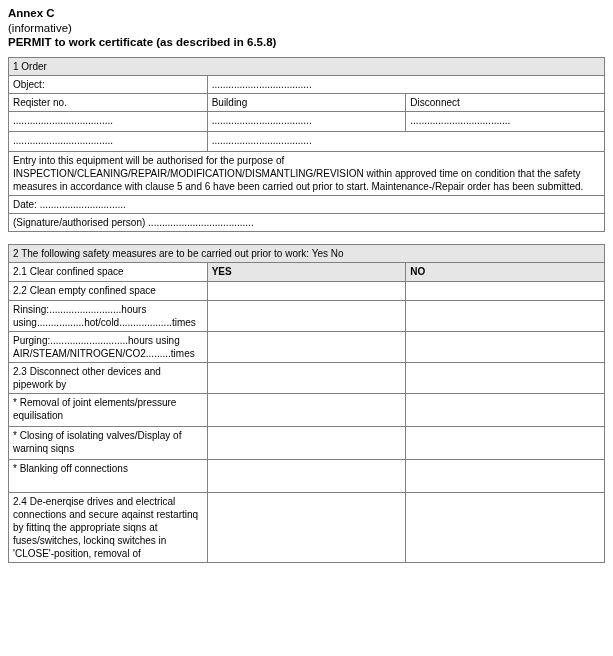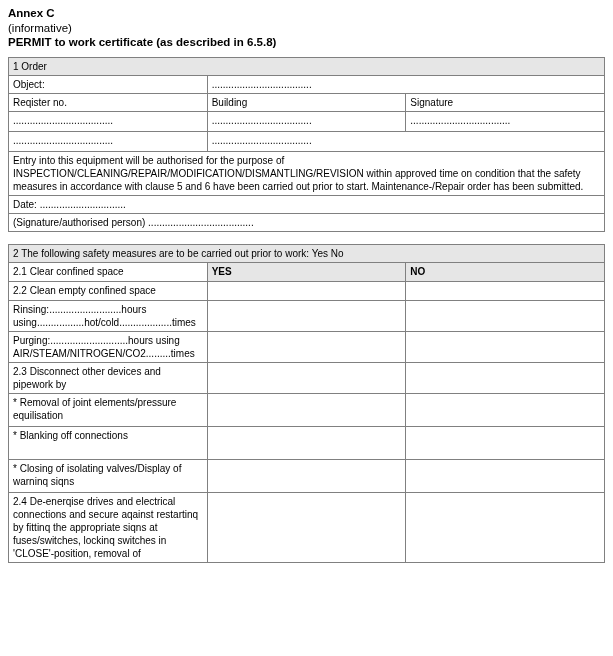--- a/index.html
+++ b/index.html
@@ -87,21 +87,21 @@
         <tr class="sec-head">
       <td colspan="3">1 Order</td>
     </tr>
     <tr>
       <td style="width:200px">Object:</td>
       <td colspan="2">....................................</td>
     </tr>
     <tr>
       <td style="width:200px">Reqister no.</td>
       <td style="width:200px">Building</td>
-      <td>Signature</td>
+      <td>Disconnect</td>
     </tr>
     <tr class="dots-row">
       <td>....................................</td>
       <td>....................................</td>
       <td>....................................</td>
     </tr>
     <tr class="dots-row">
       <td>....................................</td>
       <td colspan="2">....................................</td>
     </tr>
@@ -148,26 +148,26 @@
       <td>2.3 Disconnect other devices and pipework by</td>
       <td class="col-yes"></td>
       <td class="col-no"></td>
     </tr>
     <tr class="tall">
       <td>* Removal of joint elements/pressure equilisation</td>
       <td class="col-yes"></td>
       <td class="col-no"></td>
     </tr>
     <tr class="tall">
-      <td>* Blanking off connections</td>
+      <td>* Closing of isolating valves/Display of warninq siqns</td>
       <td class="col-yes"></td>
       <td class="col-no"></td>
     </tr>
     <tr class="tall">
-      <td>* Closing of isolating valves/Display of warninq siqns</td>
+      <td>* Blanking off connections</td>
       <td class="col-yes"></td>
       <td class="col-no"></td>
     </tr>
     <tr>
       <td class="para">2.4 De-enerqise drives and electrical connections and secure aqainst restartinq by fittinq the appropriate siqns at fuses/switches, lockinq switches in 'CLOSE'-position, removal of</td>
       <td class="col-yes"></td>
       <td class="col-no"></td>
     </tr>
 
   </tbody>

